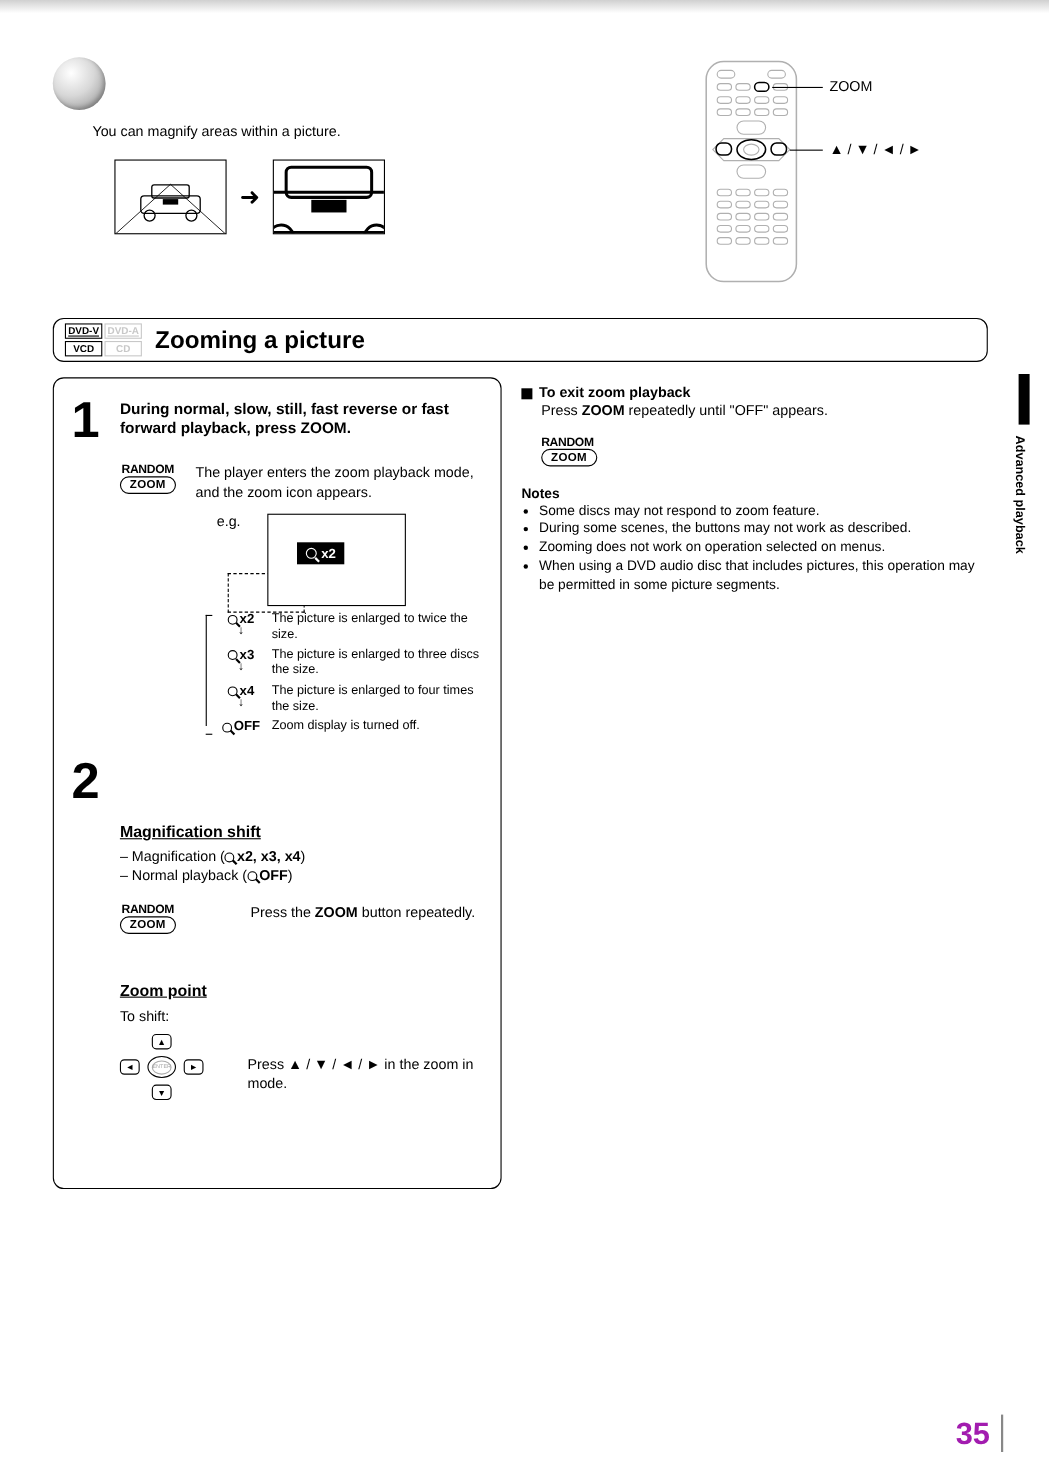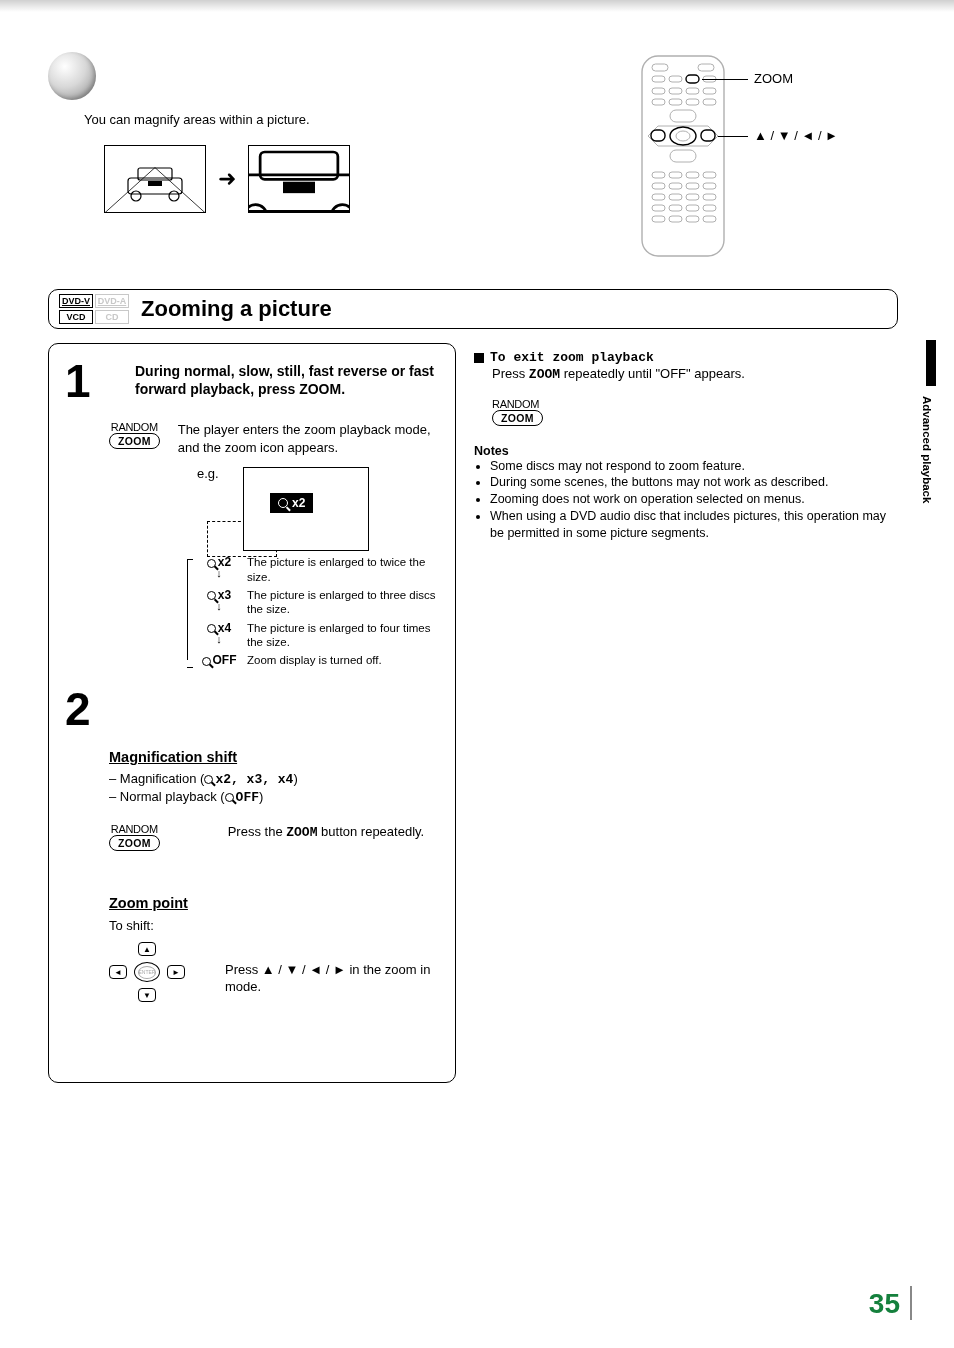--- a/index.html
+++ b/index.html
@@ -26,61 +26,61 @@
   .disc-badge { border: 1px solid #000; font-size: 9px; text-align: center; line-height: 12px; height: 14px; font-weight: bold; }
   .disc-badge.active { color: #000; border-color: #000; }
   .disc-badge.inactive { color: #c8c8c8; border-color: #c8c8c8; }
   .disc-badge.underline { text-decoration: underline; }
   .section-title { font-size: 22px; font-weight: bold; }
   .columns { display: flex; gap: 18px; }
   .col-left { width: 408px; border: 1.2px solid #000; border-radius: 10px; padding: 18px 16px 80px; }
   .col-right { flex: 1; padding-top: 6px; }
   .step { display: flex; margin-bottom: 20px; }
   .step-num { font-size: 46px; font-weight: 900; font-family: "Arial Black", Arial, sans-serif; line-height: 0.85; width: 44px; flex-shrink: 0; }
-  .step-title { font-weight: bold; font-size: 14px; line-height: 1.3; margin-left: 26px; }
+  .step-title { font-weight: bold; font-size: 14px; line-height: 1.3; }
   .indent-block { margin-left: 44px; }
   .zoom-btn-row { display: flex; gap: 18px; align-items: flex-start; margin-bottom: 10px; }
   .zoom-btn-stack { display: flex; flex-direction: column; align-items: center; }
-  .random-label { font-family: "Arial Narrow", Arial, sans-serif; font-weight: normal; font-size: 11px; letter-spacing: -0.3px; }
+  .random-label { font-family: "Arial Narrow", Arial, sans-serif; font-weight: bold; font-size: 11px; letter-spacing: -0.3px; }
   .zoom-button { border: 1.3px solid #000; border-radius: 11px; padding: 1px 8px; font-size: 10.5px; font-weight: bold; letter-spacing: 0.3px; }
   .body-text { font-size: 13px; line-height: 1.35; }
   .eg-label { font-size: 13px; margin-left: 88px; margin-bottom: 6px; }
   .eg-diagram { margin-left: 120px; position: relative; height: 60px; margin-bottom: 8px; }
   .eg-frame { border: 1.3px solid #000; width: 126px; height: 84px; position: absolute; left: 14px; top: -20px; z-index: 1; background: #fff; }
   .eg-dotted { position: absolute; border: 1.2px dashed #000; width: 70px; height: 36px; left: -22px; top: 34px; z-index: 0; }
   .zoom-tag { position: absolute; left: 41px; top: 6px; background: #000; color: #fff; padding: 3px 8px; font-size: 12px; font-weight: bold; display: flex; align-items: center; gap: 4px; z-index: 2; }
   .mag-icon-sm { width: 10px; height: 10px; border: 1.3px solid #fff; border-radius: 50%; position: relative; display: inline-block; }
   .mag-icon-sm::after { content: ''; position: absolute; width: 5px; height: 1.5px; background: #fff; transform: rotate(45deg); right: -4px; bottom: -2px; }
   .zoom-levels { margin-left: 78px; position: relative; padding-left: 14px; }
   .zoom-levels::before { content:''; position: absolute; left: 0; top: 4px; bottom: 8px; border-left: 1px solid #000; }
   .zoom-levels::after { content:''; position: absolute; left: 0; width: 6px; height: 1px; background:#000; top:4px; box-shadow: 0 108px 0 #000; }
   .zl-row { display: flex; gap: 10px; align-items: flex-start; margin-bottom: 4px; }
   .zl-icon { display: flex; flex-direction: column; align-items: center; width: 36px; flex-shrink: 0; font-weight: bold; font-size: 12px; }
   .mag-icon-blk { width: 9px; height: 9px; border: 1.6px solid #000; border-radius: 50%; position: relative; display: inline-block; margin-right: 2px; vertical-align: middle; }
   .mag-icon-blk::after { content: ''; position: absolute; width: 5px; height: 1.6px; background: #000; transform: rotate(45deg); right: -4px; bottom: -2px; }
   .zl-down { font-size: 11px; line-height: 8px; }
   .zl-desc { font-size: 11.5px; line-height: 1.25; }
   .subheading { font-size: 14.5px; font-weight: bold; text-decoration: underline; margin: 10px 0 6px; }
   .bullet-line { font-size: 13px; margin-bottom: 2px; }
-  .bold-inline { font-weight: bold; font-family: Liberation Mono, monospace; }
+  .bold-inline { font-weight: bold; }
   .dpad { width: 76px; height: 60px; position: relative; }
   .dpad .btn { width: 18px; height: 14px; border: 1.2px solid #000; border-radius: 4px; position: absolute; display: flex; align-items: center; justify-content: center; font-size: 8px; }
   .dpad .up { left: 29px; top: 0; }
   .dpad .down { left: 29px; bottom: 0; }
   .dpad .left-b { left: 0; top: 23px; }
   .dpad .right-b { right: 0; top: 23px; }
   .dpad .center { width: 26px; height: 20px; border: 1.2px solid #000; border-radius: 50%/50%; position: absolute; left: 25px; top: 20px; display:flex; align-items:center; justify-content:center; }
   .dpad .center-inner { width: 18px; height: 13px; border: 1px solid #aaa; border-radius: 50%/50%; font-size:5px; color:#aaa; display:flex; align-items:center; justify-content:center; }
   .sq-bullet { display: inline-block; width: 10px; height: 10px; background: #000; margin-right: 6px; vertical-align: middle; }
   .notes-title { font-weight: bold; font-size: 12.5px; margin-top: 18px; }
   .notes-list { list-style: disc; padding-left: 16px; font-size: 12.5px; line-height: 1.35; }
   .side-tab { position: absolute; right: 18px; top: 340px; height: 210px; width: 30px; }
   .side-tab::before { content:''; position:absolute; right:0; top:0; width:10px; height:46px; background:#000; }
   .side-tab-text { writing-mode: vertical-rl; font-size: 11.5px; font-weight: bold; position: absolute; right: 3px; top: 56px; }
-  .page-num { position: absolute; right: 54px; bottom: 28px; font-size: 28px; font-weight: bold; color: #15803d; }
+  .page-num { position: absolute; right: 54px; bottom: 28px; font-size: 28px; font-weight: bold; color: #a21caf; }
   .page-num-bar { position: absolute; right: 42px; bottom: 28px; width: 2.5px; height: 34px; background: #888; }
   .arrow-glyph { font-family: Arial; }
 </style>
 </head>
 <body>
 
 <div class="gradient-bar"></div>
 
 <div class="page">
   <div class="top-area">

